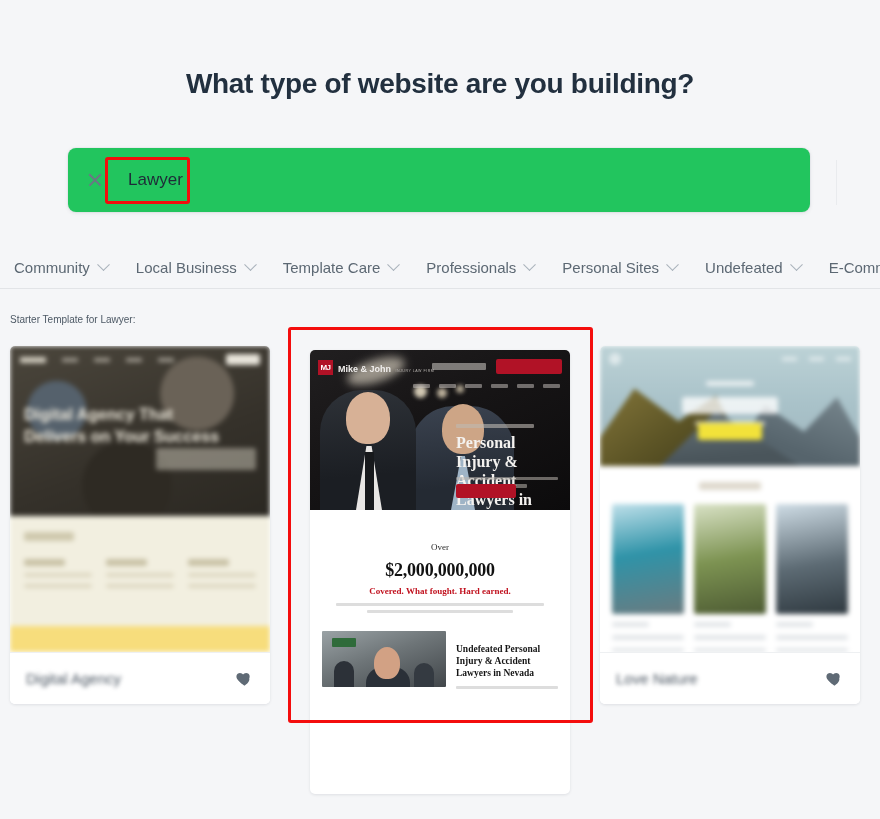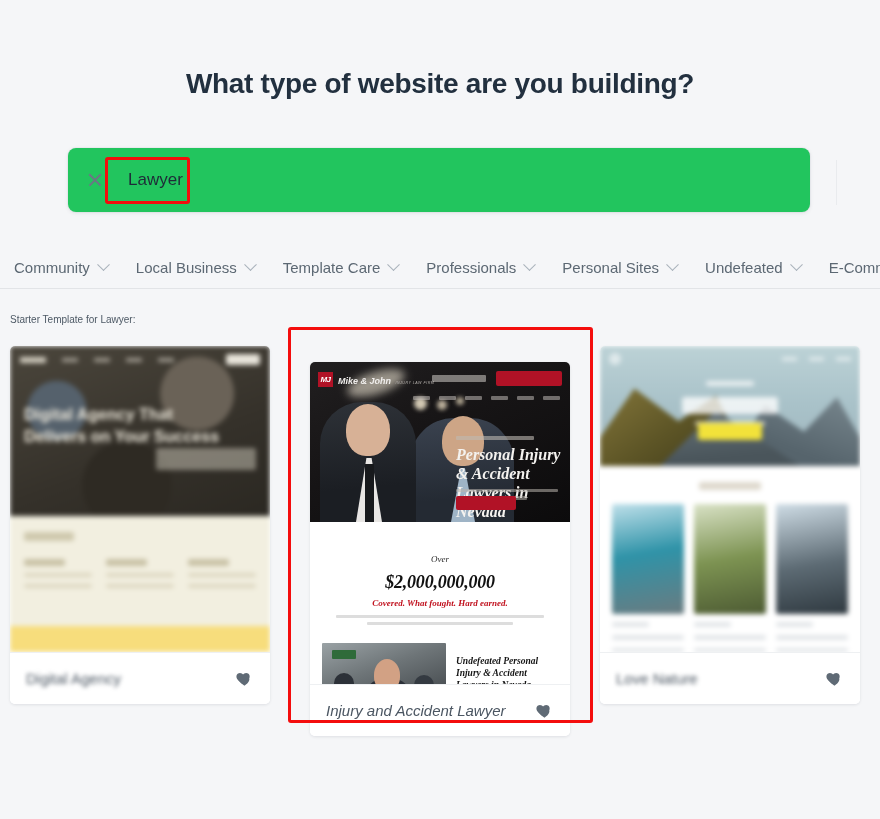--- a/index.html
+++ b/index.html
@@ -86,21 +86,21 @@
   }
 
   
   .cards { position: absolute; left: 0; top: 346px; width: 880px; }
   .card {
     position: absolute; top: 0; width: 260px; height: 358px;
     background: #fff; border-radius: 5px; overflow: hidden;
     box-shadow: 0 1px 3px rgba(20,30,50,.10);
   }
   #card-1 { left: 10px; }
-  #card-2 { left: 310px; top: 16px; height: 374px; font-style: italic; }
+  #card-2 { left: 310px; top: 4px; height: 444px; }
   #card-3 { left: 600px; }
 
   .card-preview { position: relative; width: 100%; overflow: hidden; }
   .card-foot {
     position: absolute; left: 0; bottom: 0; width: 100%; height: 52px;
     background: #fff; border-top: 1px solid #eef0f2;
     display: flex; align-items: center; justify-content: space-between;
     padding: 0 16px;
   }
   .card-foot-name { font-size: 15px; color: #4b5662; }
@@ -420,26 +420,20 @@
             <span class="body"></span>
             <span class="face"></span>
           </div>
           <div class="txt">
             <span class="tag"></span>
             <h4>Undefeated Personal Injury &amp; Accident Lawyers in Nevada</h4>
             <i></i>
           </div>
         </div>
       </div>
-      <div class="card-foot">
-        <span class="card-foot-name">Injury and Accident Lawyer</span>
-        <svg class="heart" viewBox="0 0 24 24">
-          <path fill="#5f6a75" d="M12 21s-7.5-4.7-9.6-9.1C.9 8.6 2.6 5 6.2 5c2 0 3.3 1.1 4 2.1C10.9 6.1 12.2 5 14.2 5c3.6 0 5.3 3.6 3.8 6.9C19.5 16.3 12 21 12 21z"></path>
-        </svg>
-      </div>
     </div>
 
     <div class="card" id="card-3">
       <div class="card-preview blurred">
         <div id="c3-hero">
           <span class="peakA"></span>
           <span class="peakB"></span>
           <span class="peakC"></span>
           <div class="topbar">
             <span class="dot"></span>

